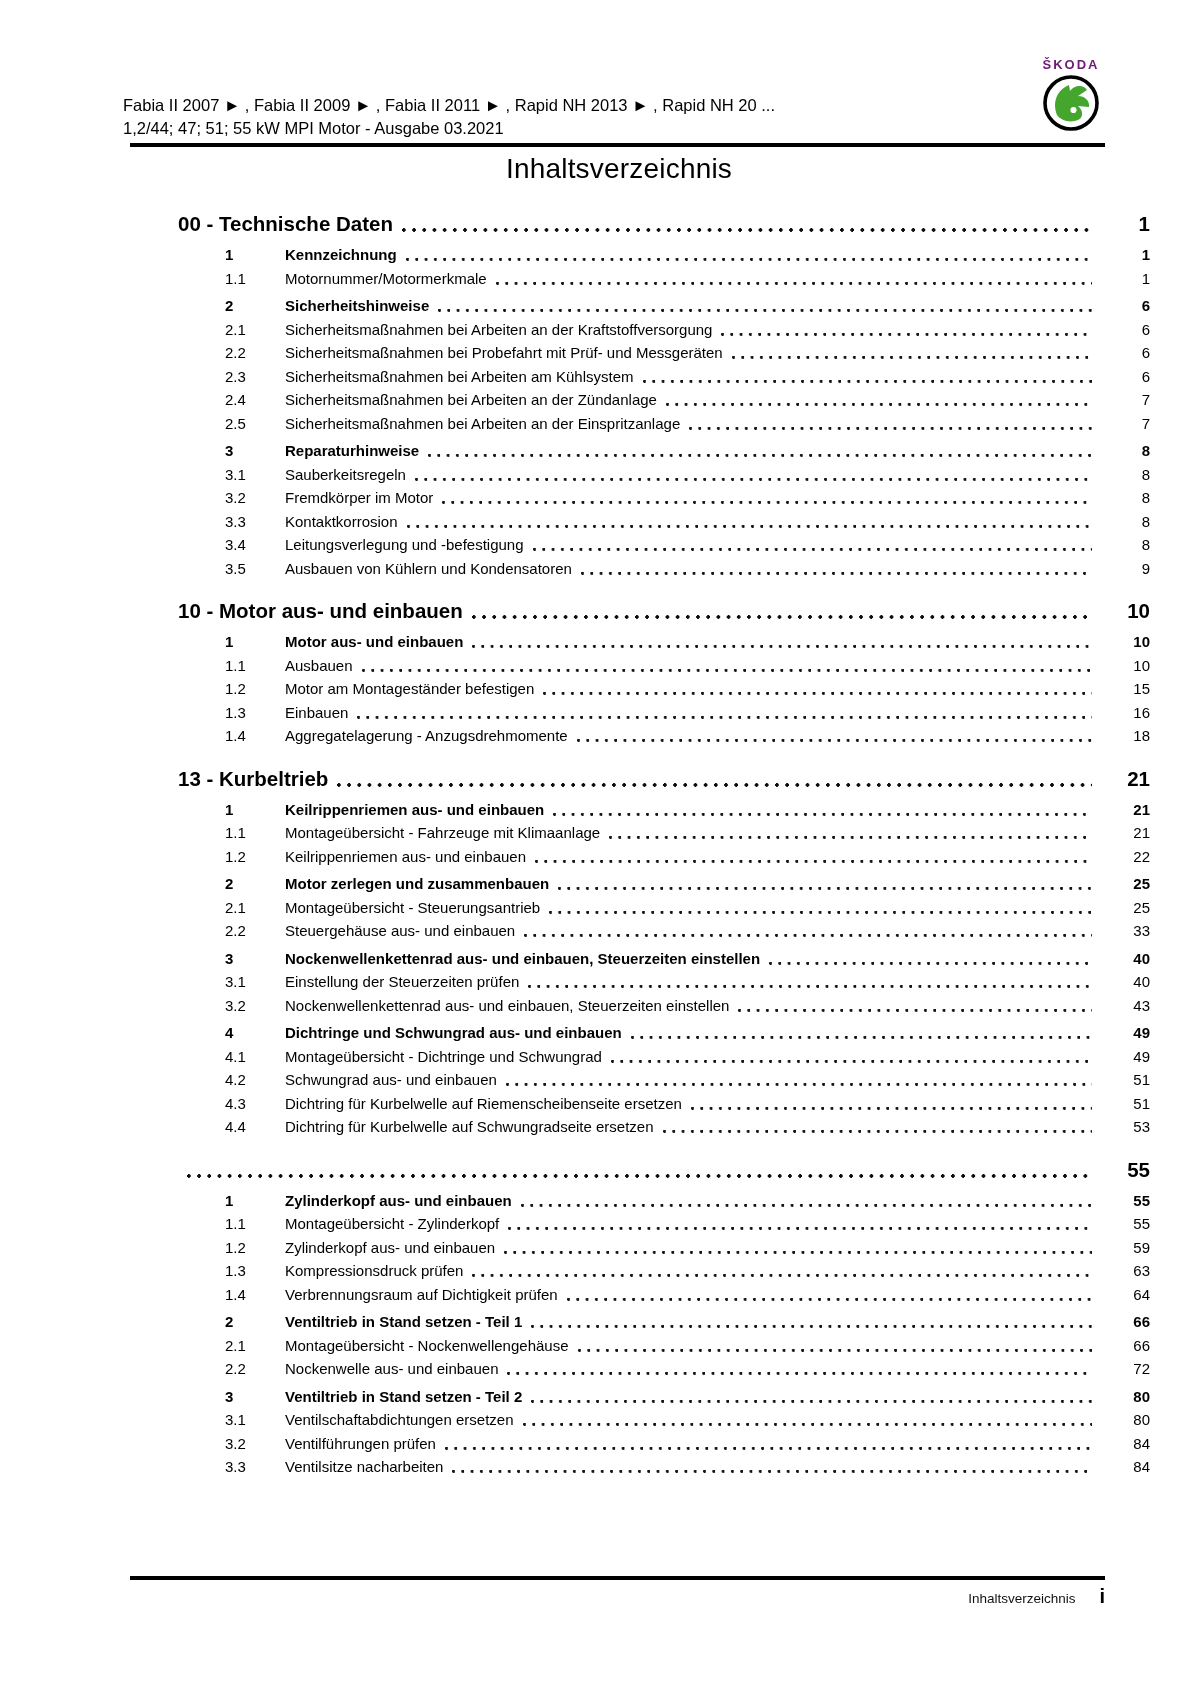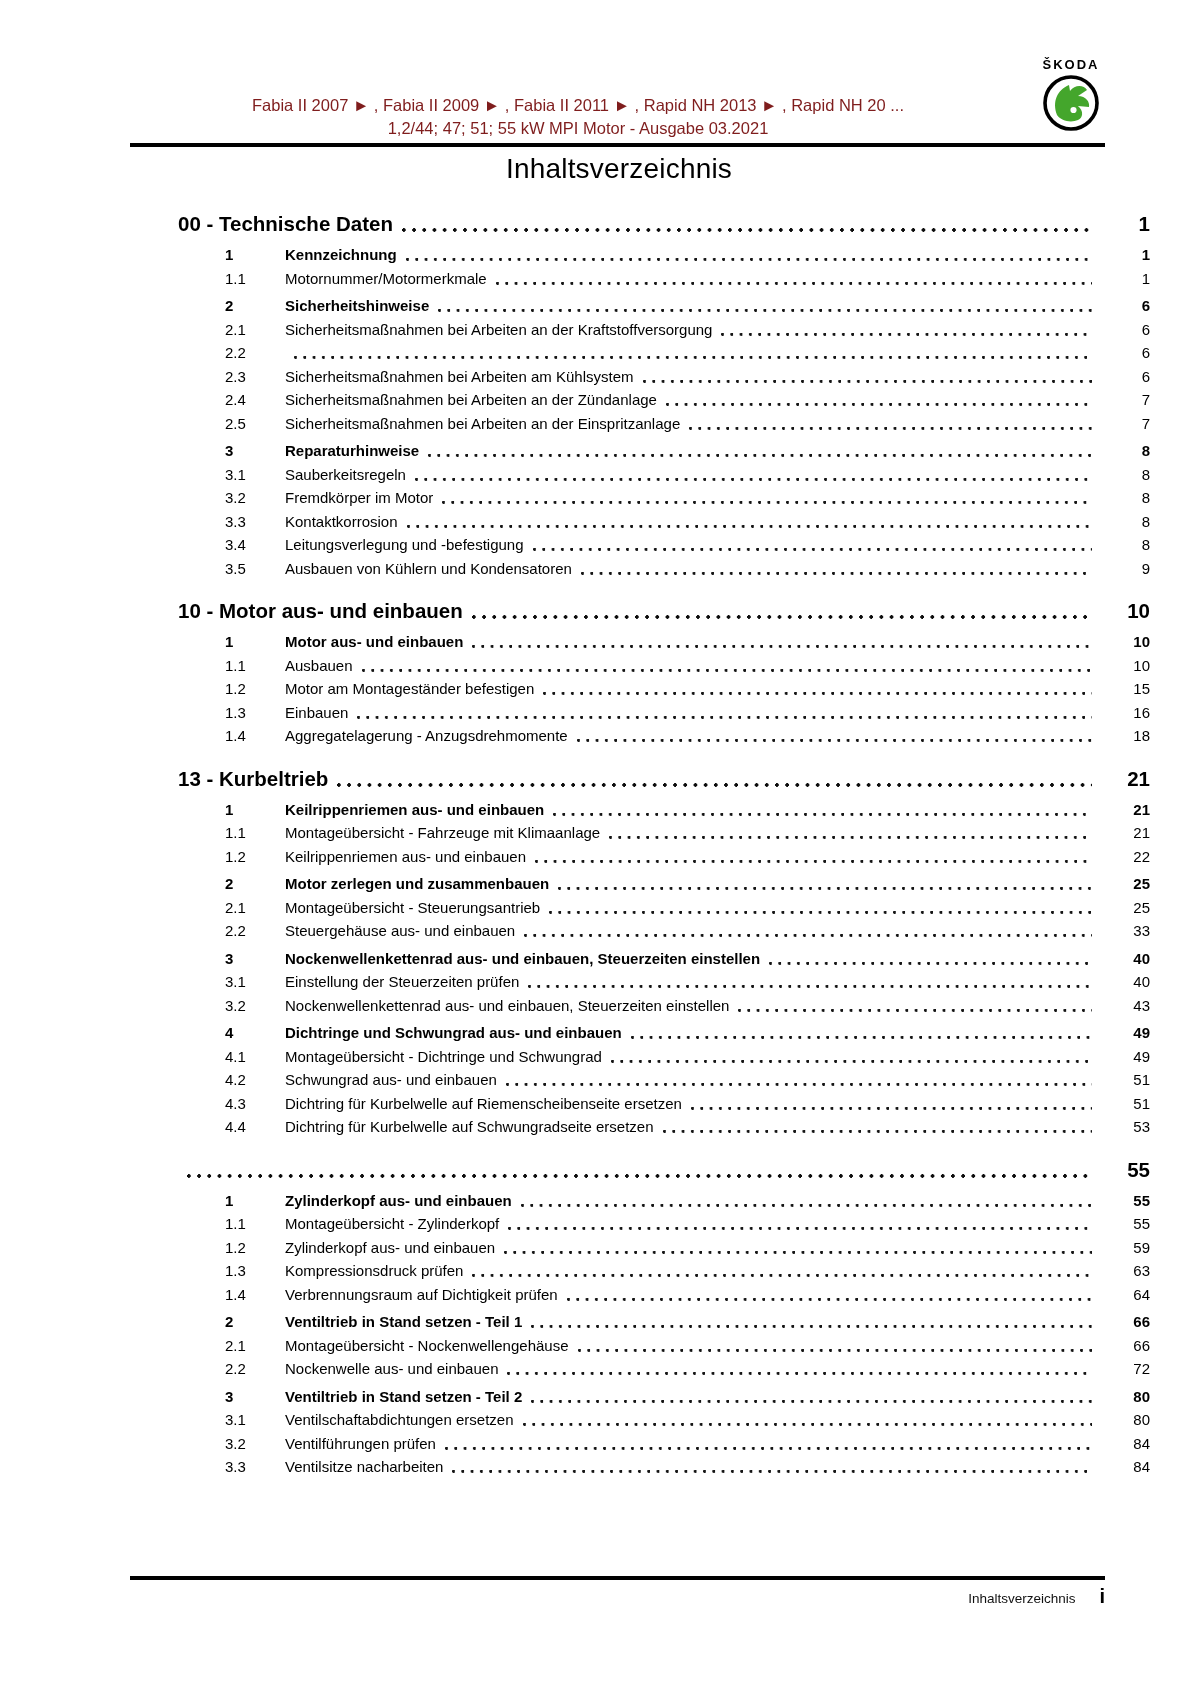--- a/index.html
+++ b/index.html
@@ -7,29 +7,29 @@
   .page {
     position:relative;
     width:1191px; height:1684px;
     background:#ffffff;
     color:#000;
     font-family:"Liberation Sans","DejaVu Sans",sans-serif;
     overflow:hidden;
   }
   
   .header-text {
-    position:absolute; top:94px; left:133px; width:890px;
-    text-align:center; font-size:16.5px; line-height:23px; color:#7f1d1d;
+    position:absolute; top:94px; left:123px; width:890px;
+    text-align:left; font-size:16.5px; line-height:23px; color:#000000;
     white-space:nowrap;
   }
   .logo {
     position:absolute; top:57px; left:1035px; width:72px;
     text-align:center;
   }
-  .logo-word { font-size:13px; font-weight:bold; letter-spacing:2px; color:#000000; }
+  .logo-word { font-size:13px; font-weight:bold; letter-spacing:2px; color:#701a75; }
   .logo-emblem { display:block; margin:2px auto 0; }
   .rule { position:absolute; left:130px; width:975px; height:4px; background:#000; }
   .rule-top { top:143px; }
   .rule-bottom { top:1576px; }
   .page-title {
     position:absolute; top:153px; left:133px; width:972px;
     text-align:center; font-size:28px; font-weight:400; letter-spacing:0.2px;
   }
   
   #toc { position:absolute; top:205px; left:133px; width:972px;margin-left:45px; }
@@ -115,20 +115,21 @@
           <span class="pg">6</span>
         </div>
         <div class="row entry lvl3">
           <span class="num">2.1</span>
           <span class="etitle">Sicherheitsmaßnahmen bei Arbeiten an der Kraftstoffversorgung</span>
           <span class="leader"></span>
           <span class="pg">6</span>
         </div>
         <div class="row entry lvl3">
           <span class="num">2.2</span>
+          <span class="etitle">Sicherheitsmaßnahmen bei Probefahrt mit Prüf- und Messgeräten</span>
           <span class="leader"></span>
           <span class="pg">6</span>
         </div>
         <div class="row entry lvl3">
           <span class="num">2.3</span>
           <span class="etitle">Sicherheitsmaßnahmen bei Arbeiten am Kühlsystem</span>
           <span class="leader"></span>
           <span class="pg">6</span>
         </div>
         <div class="row entry lvl3">

